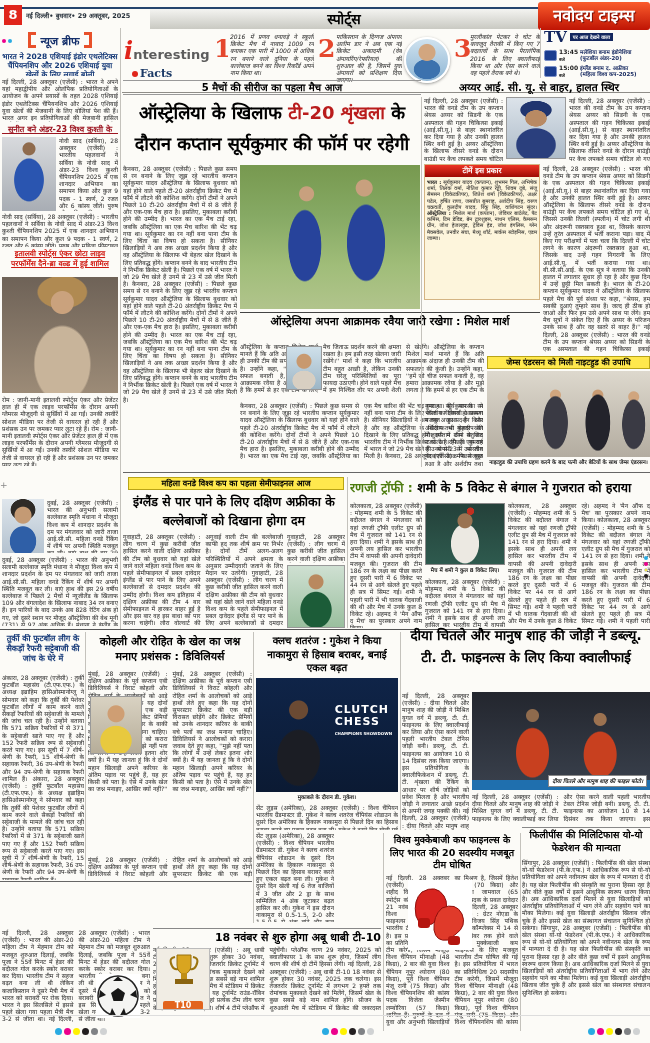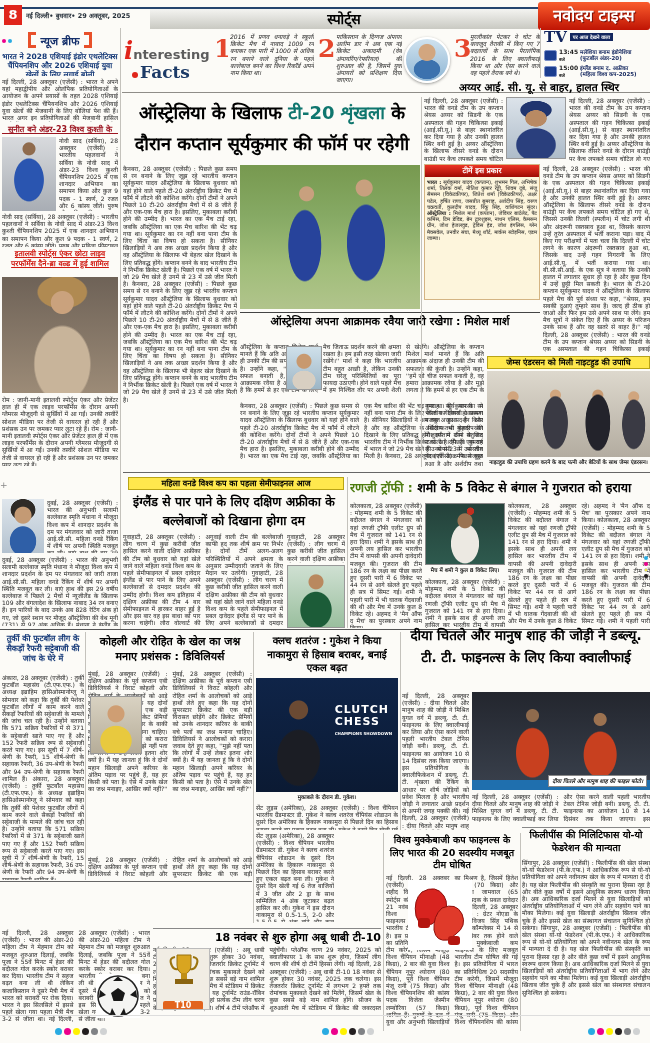--- a/index.html
+++ b/index.html
@@ -36,21 +36,21 @@
 
   <div class="abs" style="left:2px;top:31px;width:116px;height:18px;display:flex;align-items:center;justify-content:center">
     <span style="width:8px;height:16px;border:3px solid #e8502a;border-right:none"></span>
     <span style="font-weight:bold;font-size:11px;color:#15306b;padding:0 4px;white-space:nowrap">न्यूज ब्रीफ</span>
     <span style="width:8px;height:16px;border:3px solid #e8502a;border-left:none"></span>
   </div>
 
   <div class="abs vr" style="left:120px;top:28px;width:1px;height:602px"></div>
   <div class="abs" style="left:124px;top:36px;width:88px;height:50px">
     <div><span style="font-family:'DejaVu Serif',serif;font-style:italic;font-weight:bold;font-size:24px;color:#e0251b">i</span><span style="font-size:13px;color:#5c5c5c;font-weight:bold">nteresting</span></div>
-    <div style="margin-top:-3px;padding-left:8px"><span style="display:inline-block;width:6px;height:6px;background:#e0251b;border-radius:50%;margin-right:2px"></span><span style="font-family:'DejaVu Serif',serif;font-weight:bold;font-size:17px;color:#1c3a66">Facts</span></div>
+    <div style="margin-top:-3px;padding-left:8px"><span style="display:inline-block;width:6px;height:6px;background:#e0251b;border-radius:50%;margin-right:2px"></span><span style="font-family:'DejaVu Serif',serif;font-weight:bold;font-size:11px;color:#1c3a66">Facts</span></div>
   </div>
   <div class="abs" style="left:214px;top:34px;width:14px;height:30px;font-family:'DejaVu Serif',serif;font-size:25px;font-weight:bold;color:#e5472d">1</div>
   <div class="abs bt" style="left:230px;top:33px;width:84px;height:56px;font-style:italic">2016 में प्रणव धनावड़े ने स्कूली क्रिकेट मैच में नाबाद 1009 रन बनाकर एक पारी में 1000 से अधिक रन बनाने वाले दुनिया के पहले बल्लेबाज बनने का विश्व रिकॉर्ड अपने नाम किया था।</div>
   <div class="abs" style="left:318px;top:34px;width:16px;height:30px;font-family:'DejaVu Serif',serif;font-size:25px;font-weight:bold;color:#e5472d">2</div>
   <div class="abs bt" style="left:336px;top:33px;width:66px;height:56px;font-style:italic">पाकिस्तान के दिग्गज अंपायर अलीम डार ने अब एक नई क्रिकेट अकादमी (वेब अंपायरिंग/रेफरियल) की शुरुआत की है, जिसमें युवा अंपायरों को प्रशिक्षण दिया जाएगा।</div>
   <div class="ph" style="left:404px;top:37px;width:46px;height:46px;border-radius:50%;border:2px solid #fff;box-shadow:0 1px 3px rgba(0,0,0,.4);background:radial-gradient(circle 9px at 50% 32%,#d2a67f 0 8px,transparent 9px),radial-gradient(ellipse 16px 12px at 50% 72%,#3c72ae 0 80%,transparent 85%),linear-gradient(180deg,#cfe2ef,#8fb6d4)"></div>
   <div class="abs" style="left:454px;top:34px;width:16px;height:30px;font-family:'DejaVu Serif',serif;font-size:25px;font-weight:bold;color:#e5472d">3</div>
   <div class="abs bt" style="left:470px;top:33px;width:70px;height:56px;font-style:italic">मुरलीकांत पेटकर ने चोट के बावजूद तैराकी में किए गए 7 बदलावों के साथ पैरालंपिक 2016 के लिए क्वालीफाई किया था और ऐसा करने वाले वह पहले तैराक बने थे।</div>
 
   <div class="abs vr" style="left:540px;top:28px;width:1px;height:50px"></div>
@@ -81,21 +81,22 @@
   <div class="abs bt" style="left:2px;top:213px;width:116px;height:34px">नोवी साद (सर्बिया), 28 अक्तूबर (एजेंसी) : भारतीय पहलवानों ने सर्बिया के नोवी साद में अंडर-23 विश्व कुश्ती चैंपियनशिप 2025 में एक शानदार अभियान का समापन किया और कुल 9 पदक - 1 स्वर्ण, 2 रजत और 6 कांस्य जीते। पुरुष और महिला फ्रीस्टाइल तथा ग्रीको-रोमन कुश्ती में 10-10 भार वर्गों में प्रतिस्पर्धाएं आयोजित की गईं, जिनमें भारत ने पुरुषों के फ्रीस्टाइल 125 किग्रा वर्ग में एक स्वर्ण पदक अपने नाम किया। दुनिया भर के लगभग 700 पहलवानों ने चैंपियनशिप में हिस्सा लिया। नोवी साद (सर्बिया), 28 अक्तूबर (एजेंसी) : भारतीय पहलवानों ने सर्बिया के नोवी साद में अंडर-23 विश्व कुश्ती चैंपियनशिप 2025 में एक शानदार अभियान का समापन किया और कुल 9 पदक - 1 स्वर्ण, 2 रजत और 6 कांस्य जीते। पुरुष और महिला फ्रीस्टाइल तथा ग्रीको-रोमन कुश्ती में 10-10 भार वर्गों में प्रतिस्पर्धाएं आयोजित की गईं, जिनमें भारत ने पुरुषों के फ्रीस्टाइल 125 किग्रा वर्ग में एक स्वर्ण पदक अपने नाम किया। दुनिया भर के लगभग 700 पहलवानों ने चैंपियनशिप में हिस्सा लिया।</div>
 
   <div class="abs hd redh" style="left:2px;top:249px;width:116px;height:25px;font-size:7.5px;line-height:10px;text-align:center;text-decoration:underline">इतालवी स्पोर्ट्स एंकर छोटा लाइव परफॉर्मेंस दैने-ब्रा वल्र्ड में हुई शामिल</div>
   <div class="ph" style="left:2px;top:277px;width:116px;height:116px;background:radial-gradient(circle 12px at 52% 22%,#caa27d 0 11px,transparent 12px),radial-gradient(ellipse 30px 20px at 52% 13%,#b08a52 0 80%,transparent 85%),radial-gradient(ellipse 34px 46px at 52% 75%,#c8b49a 0 80%,transparent 85%),linear-gradient(180deg,#6e6257,#9c8b77)"></div>
   <div class="abs bt" style="left:2px;top:396px;width:116px;height:70px">रोम : जानी-मानी इतालवी स्पोर्ट्स एंकर और प्रेजेंटर हाल ही में एक लाइव परफॉर्मेंस के दौरान अपनी ग्लैमरस मौजूदगी से सुर्खियों में आ गईं। उनकी तस्वीरें सोशल मीडिया पर तेजी से वायरल हो रही हैं और प्रशंसक उन पर जमकर प्यार लुटा रहे हैं। रोम : जानी-मानी इतालवी स्पोर्ट्स एंकर और प्रेजेंटर हाल ही में एक लाइव परफॉर्मेंस के दौरान अपनी ग्लैमरस मौजूदगी से सुर्खियों में आ गईं। उनकी तस्वीरें सोशल मीडिया पर तेजी से वायरल हो रही हैं और प्रशंसक उन पर जमकर प्यार लुटा रहे हैं।</div>
 
   <div class="ph" style="left:2px;top:499px;width:42px;height:54px;background:radial-gradient(circle 9px at 50% 30%,#c49a74 0 8px,transparent 9px),radial-gradient(ellipse 15px 13px at 50% 20%,#2e2a26 0 80%,transparent 85%),radial-gradient(ellipse 16px 18px at 50% 78%,#2f5fa7 0 80%,transparent 85%),linear-gradient(180deg,#dfe6ec,#b4c2cf)"></div>
   <div class="abs bt" style="left:47px;top:499px;width:71px;height:54px">दुबई, 28 अक्तूबर (एजेंसी) : भारत की अनुभवी सलामी बल्लेबाज स्मृति मंधाना ने मौजूदा विश्व कप में शानदार प्रदर्शन के दम पर मंगलवार को जारी ताजा आई.सी.सी. महिला वनडे रैंकिंग में शीर्ष पर अपनी स्थिति मजबूत कर ली। बाएं हाथ की इस 29 वर्षीय बल्लेबाज ने पिछले 2 मैचों में न्यूजीलैंड के खिलाफ 109 और बंगलादेश के खिलाफ नाबाद 34 रन बनाए हैं। इन पारियों के बाद उनके अब 828 रेटिंग अंक हो गए, जो दूसरे स्थान पर मौजूद ऑस्ट्रेलिया की बेथ मूनी (731) से 97 अंक अधिक हैं। मंधाना ने इंग्लैंड के खिलाफ अपने नाबाद शतक के बाद 6 स्थानों की छलांग लगाई।</div>
   <div class="abs bt" style="left:2px;top:556px;width:116px;height:70px">दुबई, 28 अक्तूबर (एजेंसी) : भारत की अनुभवी सलामी बल्लेबाज स्मृति मंधाना ने मौजूदा विश्व कप में शानदार प्रदर्शन के दम पर मंगलवार को जारी ताजा आई.सी.सी. महिला वनडे रैंकिंग में शीर्ष पर अपनी स्थिति मजबूत कर ली। बाएं हाथ की इस 29 वर्षीय बल्लेबाज ने पिछले 2 मैचों में न्यूजीलैंड के खिलाफ 109 और बंगलादेश के खिलाफ नाबाद 34 रन बनाए हैं। इन पारियों के बाद उनके अब 828 रेटिंग अंक हो गए, जो दूसरे स्थान पर मौजूद ऑस्ट्रेलिया की बेथ मूनी (731) से 97 अंक अधिक हैं। मंधाना ने इंग्लैंड के खिलाफ अपने नाबाद शतक के बाद 6 स्थानों की छलांग लगाई। दुबई, 28 अक्तूबर (एजेंसी) : भारत की अनुभवी सलामी बल्लेबाज स्मृति मंधाना ने मौजूदा विश्व कप में शानदार प्रदर्शन के दम पर मंगलवार को जारी ताजा आई.सी.सी. महिला वनडे रैंकिंग में शीर्ष पर अपनी स्थिति मजबूत कर ली। बाएं हाथ की इस 29 वर्षीय बल्लेबाज ने पिछले 2 मैचों में न्यूजीलैंड के खिलाफ 109 और बंगलादेश के खिलाफ नाबाद 34 रन बनाए हैं। इन पारियों के बाद उनके अब 828 रेटिंग अंक हो गए, जो दूसरे स्थान पर मौजूद ऑस्ट्रेलिया की बेथ मूनी (731) से 97 अंक अधिक हैं। मंधाना ने इंग्लैंड के खिलाफ अपने नाबाद शतक के बाद 6 स्थानों की छलांग लगाई।</div>
 
-  <div class="abs hd" style="left:123px;top:97px;width:298px;height:64px;font-size:18px;line-height:31px;text-align:center"><span>ऑस्ट्रेलिया के खिलाफ </span><span style="color:#0f766e">टी-20 शृंखला</span><span> के दौरान कप्तान सूर्यकुमार की फॉर्म पर रहेगी निगाह</span></div>
+  <div class="abs hd" style="left:123px;top:80px;width:298px;height:15px;font-size:10px;line-height:14px;text-align:center;border-top:1px solid #999;border-bottom:1px solid #999">5 मैचों की सीरीज का पहला मैच आज</div>
+  <div class="abs hd" style="left:123px;top:97px;width:298px;height:64px;font-size:18px;line-height:31px;text-align:center"><span>ऑस्ट्रेलिया के खिलाफ </span><span style="color:#b91c1c">टी-20 शृंखला</span><span> के दौरान कप्तान सूर्यकुमार की फॉर्म पर रहेगी निगाह</span></div>
   <div class="abs bt" style="left:123px;top:165px;width:114px;height:302px">कैनबरा, 28 अक्तूबर (एजेंसी) : पिछले कुछ समय से रन बनाने के लिए जूझ रहे भारतीय कप्तान सूर्यकुमार यादव ऑस्ट्रेलिया के खिलाफ बुधवार को यहां होने वाले पहले टी-20 अंतर्राष्ट्रीय क्रिकेट मैच में फॉर्म में लौटने की कोशिश करेंगे। दोनों टीमों ने अपने पिछले 10 टी-20 अंतर्राष्ट्रीय मैचों में से 8 जीते हैं और एक-एक मैच हारा है। इसलिए, मुकाबला करीबी होने की उम्मीद है। भारत का एक मैच टाई रहा, जबकि ऑस्ट्रेलिया का एक मैच बारिश की भेंट चढ़ गया था। सूर्यकुमार का रन नहीं बना पाना टीम के लिए चिंता का विषय हो सकता है। सीनियर खिलाड़ियों ने अब तक अच्छा प्रदर्शन किया है और वह ऑस्ट्रेलिया के खिलाफ भी बेहतर खेल दिखाने के लिए प्रतिबद्ध होंगे। कप्तान बनने के बाद भारतीय टीम ने निर्भीक क्रिकेट खेली है। पिछले एक वर्ष में भारत ने जो 29 मैच खेले हैं उनमें से 23 में उसे जीत मिली है। कैनबरा, 28 अक्तूबर (एजेंसी) : पिछले कुछ समय से रन बनाने के लिए जूझ रहे भारतीय कप्तान सूर्यकुमार यादव ऑस्ट्रेलिया के खिलाफ बुधवार को यहां होने वाले पहले टी-20 अंतर्राष्ट्रीय क्रिकेट मैच में फॉर्म में लौटने की कोशिश करेंगे। दोनों टीमों ने अपने पिछले 10 टी-20 अंतर्राष्ट्रीय मैचों में से 8 जीते हैं और एक-एक मैच हारा है। इसलिए, मुकाबला करीबी होने की उम्मीद है। भारत का एक मैच टाई रहा, जबकि ऑस्ट्रेलिया का एक मैच बारिश की भेंट चढ़ गया था। सूर्यकुमार का रन नहीं बना पाना टीम के लिए चिंता का विषय हो सकता है। सीनियर खिलाड़ियों ने अब तक अच्छा प्रदर्शन किया है और वह ऑस्ट्रेलिया के खिलाफ भी बेहतर खेल दिखाने के लिए प्रतिबद्ध होंगे। कप्तान बनने के बाद भारतीय टीम ने निर्भीक क्रिकेट खेली है। पिछले एक वर्ष में भारत ने जो 29 मैच खेले हैं उनमें से 23 में उसे जीत मिली है।</div>
   <div class="ph" style="left:240px;top:165px;width:180px;height:144px;background:radial-gradient(circle 8px at 37% 20%,#c8a07e 0 7px,transparent 8px),radial-gradient(circle 9px at 69% 16%,#c8a07e 0 8px,transparent 9px),radial-gradient(ellipse 26px 56px at 36% 56%,#27439b 0 62%,transparent 65%),radial-gradient(ellipse 30px 60px at 70% 54%,#27439b 0 62%,transparent 65%),linear-gradient(180deg,#77994f 0%,#86a964 35%,#a0bd79 70%,#b1c48c 100%)"></div>
 
   <div class="abs" style="left:424px;top:164px;width:116px;height:136px;background:#fdf5dc;border:1px solid #d4b483">
     <div style="height:12px;background:linear-gradient(180deg,#ee3524,#9e0b04);color:#fff;font-weight:bold;font-size:7.5px;text-align:center;line-height:12px">टीमें इस प्रकार</div>
     <div class="bt" style="padding:2px;font-size:5.2px;line-height:6.2px;height:122px;overflow:hidden">
       <b>भारत :</b> <span>सूर्यकुमार यादव (कप्तान), शुभमन गिल, अभिषेक शर्मा, तिलक वर्मा, नीतिश कुमार रेड्डी, शिवम दूबे, संजू सैमसन (विकेटकीपर), जितेश शर्मा (विकेटकीपर), अक्षर पटेल, हर्षित राणा, जसप्रीत बुमराह, अर्शदीप सिंह, वरुण चक्रवर्ती, कुलदीप यादव, रिंकू सिंह, वाशिंगटन सुंदर।</span>
       <b>ऑस्ट्रेलिया :</b> <span>मिशेल मार्श (कप्तान), जेवियर बार्टलेट, पैट कमिंस, टिम डेविड, बेन द्वारशुइस, नाथन एलिस, कैमरून ग्रीन, जोश हेजलवुड, ट्रेविस हेड, जोश इंगलिस, ग्लेन मैक्सवेल, तनवीर संघा, मैथ्यू शॉर्ट, मार्कस स्टोइनिस, एडम जाम्पा।</span>
     </div>
   </div>

